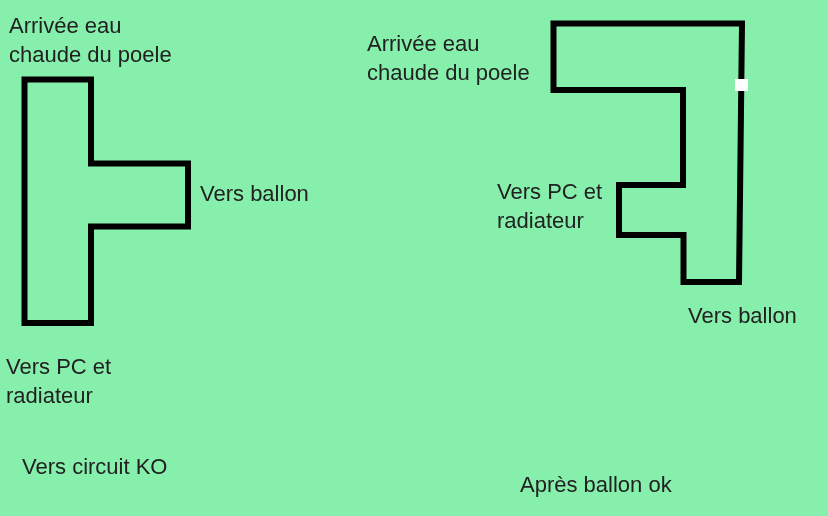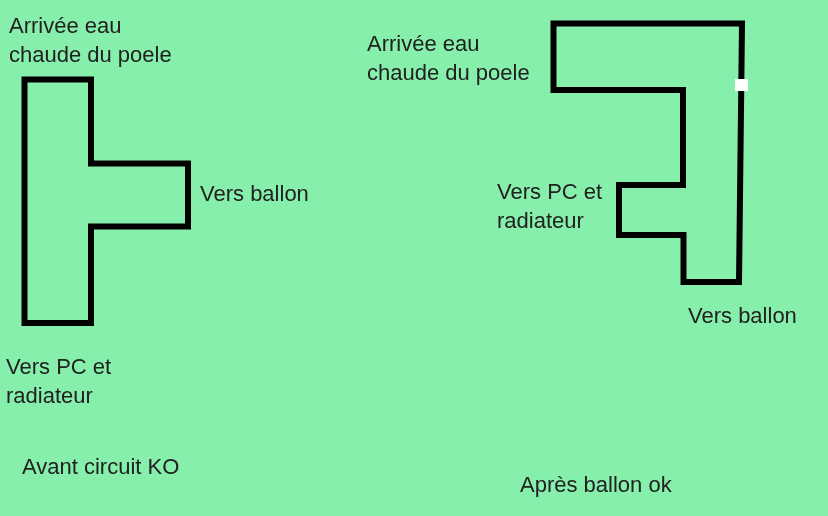--- a/index.html
+++ b/index.html
@@ -53,21 +53,21 @@
   </svg>
 
   <div class="label" style="left:9px; top:11px;">Arrivée eau
 chaude du poele</div>
 
   <div class="label" style="left:200px; top:179px;">Vers ballon</div>
 
   <div class="label" style="left:6px; top:352px;">Vers PC et
 radiateur</div>
 
-  <div class="caption" style="left:22px; top:452px;">Avant circuit KO</div>
+  <div class="caption" style="left:22px; top:452px;">Vers circuit KO</div>
 
   <div class="label" style="left:367px; top:29px;">Arrivée eau
 chaude du poele</div>
 
   <div class="label" style="left:497px; top:177px;">Vers PC et
 radiateur</div>
 
   <div class="label" style="left:688px; top:301px;">Vers ballon</div>
 
   <div class="caption" style="left:520px; top:470px;">Après ballon ok</div>

